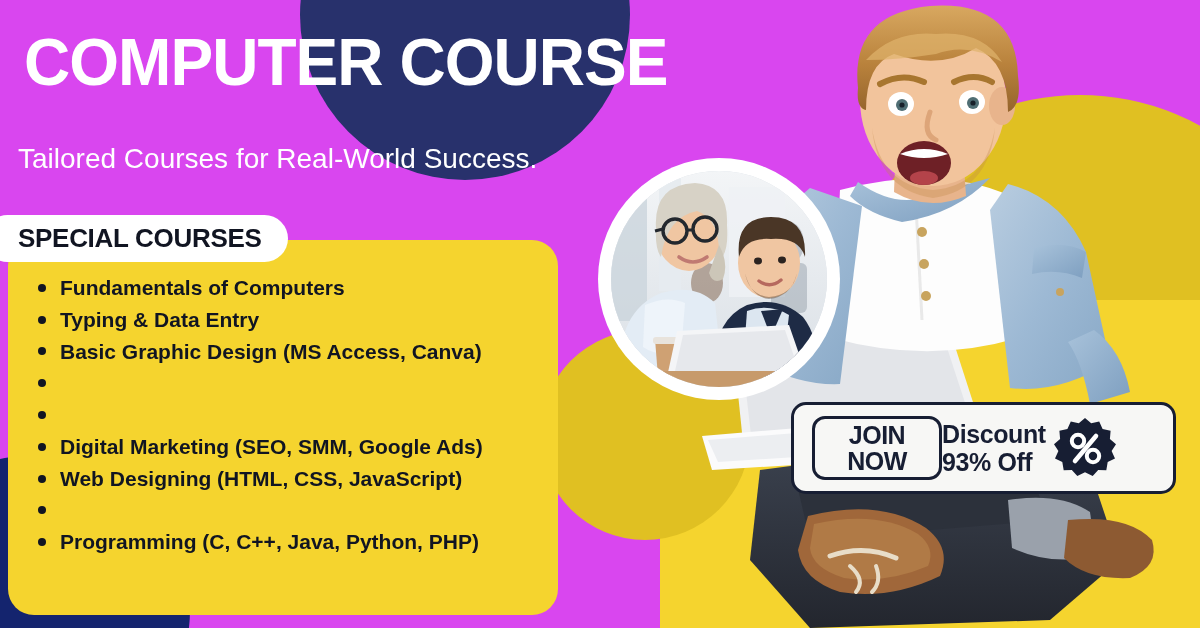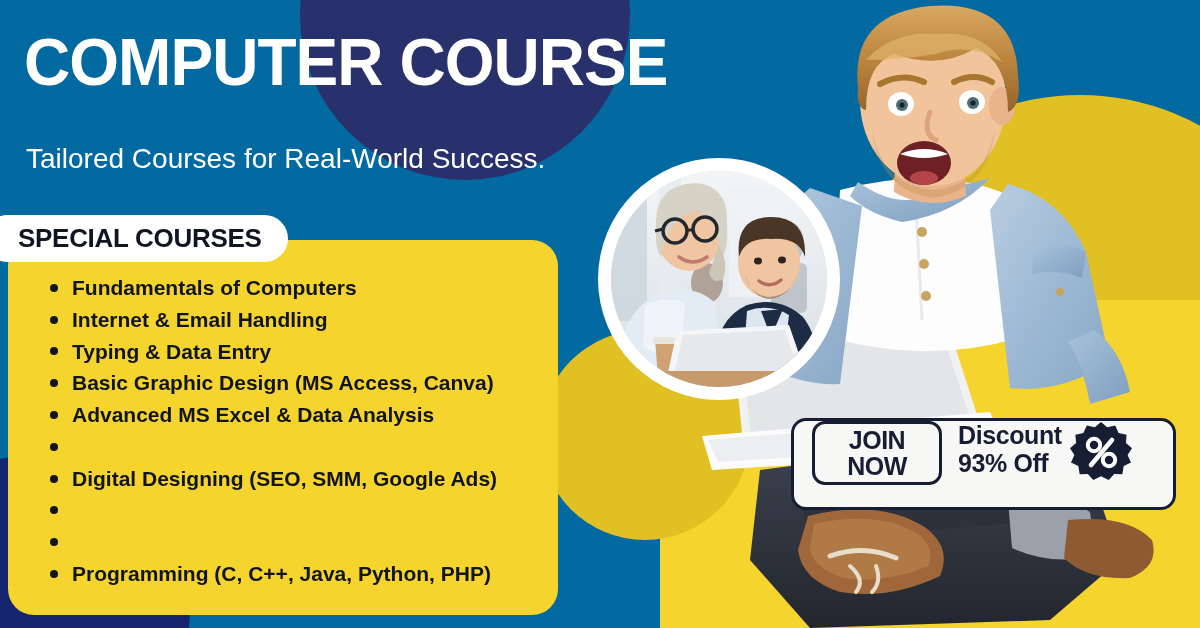--- a/index.html
+++ b/index.html
@@ -7,21 +7,21 @@
   html, body {
     width:1200px; height:628px;
     overflow:hidden;
     background:#14246e;
     font-family:"Liberation Sans", sans-serif;
   }
 
   #poster {
     position:relative;
     width:1200px; height:628px;
-    background:#0369a1;
+    background:#d946ef;
     overflow:hidden;
   }
 
   
   .deco-circle-top {
     position:absolute;
     left:300px; top:-150px;
     width:330px; height:330px;
     border-radius:50%;
     background:#28316c;
@@ -63,40 +63,40 @@
     font-weight:bold;
     color:#ffffff;
     letter-spacing:-1px;
     transform:scaleX(0.97);
     transform-origin:left center;
     white-space:nowrap;
     z-index:5;
   }
   .subhead {
     position:absolute;
-    left:26px; top:143px;
+    left:18px; top:143px;
     font-size:28px;
     color:#ffffff;
     font-weight:normal;
     white-space:nowrap;
     z-index:5;
   }
 
   
   .course-card {
     position:absolute;
     left:8px; top:240px;
     width:550px; height:375px;
     background:#f5d42e;
     border-radius:26px;
     z-index:6;
   }
   .course-list {
     position:absolute;
-    left:24px; top:272px;
+    left:12px; top:272px;
     width:600px;
     list-style:none;
     z-index:7;
   }
   .course-item {
     position:relative;
     font-size:21px;
     font-weight:bold;
     color:#111522;
     padding-left:48px;
@@ -151,46 +151,46 @@
     width:100%; height:100%;
     border-radius:50%;
     overflow:hidden;
     position:relative;
     background:#d7dde4;
   }
 
   
   .cta-card {
     position:absolute;
-    left:791px; top:418px;
+    left:791px; top:402px;
     width:385px; height:92px;
     background:#f7f7f5;
     border:3px solid #171e33;
     border-radius:15px;
     display:flex;
+    align-items:center;
     z-index:10;
   }
   .join-btn {
     margin-left:18px;
     width:130px; height:64px;
     border:3px solid #171e33;
     border-radius:13px;
     display:flex;
     flex-direction:column;
     align-items:center;
     justify-content:center;
     font-size:25px;
     font-weight:bold;
     color:#171e33;
     line-height:1.04;
     background:transparent;
     letter-spacing:-0.5px;
   }
   .discount-text {
-    margin-left:16px;
     font-size:25px;
     font-weight:bold;
     color:#171e33;
     line-height:1.12;
     letter-spacing:-0.4px;
   }
   .percent-badge {
     margin-left:8px;
     width:62px; height:62px;
     position:relative;
@@ -308,43 +308,39 @@
 
   <div class="special-pill">SPECIAL COURSES</div>
 
   <ul class="course-list">
     <li class="course-item">
       <span class="bullet"></span>
       <span>Fundamentals of Computers</span>
     </li>
     <li class="course-item">
       <span class="bullet"></span>
-      <span>Internet &amp; Email Handling</span>
-    </li>
-    <li class="course-item">
-      <span class="bullet"></span>
       <span>Typing &amp; Data Entry</span>
     </li>
     <li class="course-item">
       <span class="bullet"></span>
       <span>Basic Graphic Design (MS Access, Canva)</span>
     </li>
     <li class="course-item">
       <span class="bullet"></span>
-      <span>Advanced MS Excel &amp; Data Analysis</span>
-    </li>
-    <li class="course-item">
-      <span class="bullet"></span>
-    </li>
-    <li class="course-item">
-      <span class="bullet"></span>
-      <span>Digital Designing (SEO, SMM, Google Ads)</span>
-    </li>
-    <li class="course-item">
-      <span class="bullet"></span>
+    </li>
+    <li class="course-item">
+      <span class="bullet"></span>
+    </li>
+    <li class="course-item">
+      <span class="bullet"></span>
+      <span>Digital Marketing (SEO, SMM, Google Ads)</span>
+    </li>
+    <li class="course-item">
+      <span class="bullet"></span>
+      <span>Web Designing (HTML, CSS, JavaScript)</span>
     </li>
     <li class="course-item">
       <span class="bullet"></span>
     </li>
     <li class="course-item">
       <span class="bullet"></span>
       <span>Programming (C, C++, Java, Python, PHP)</span>
     </li>
   </ul>
 

